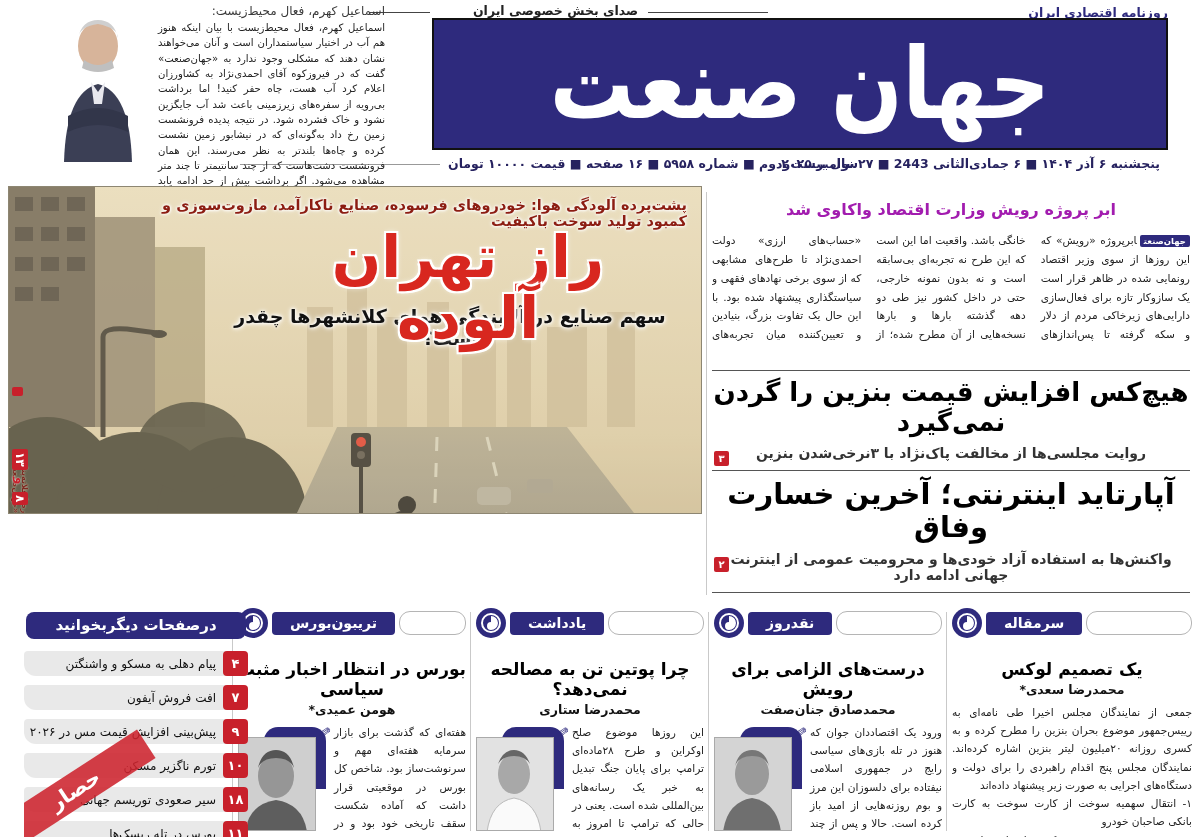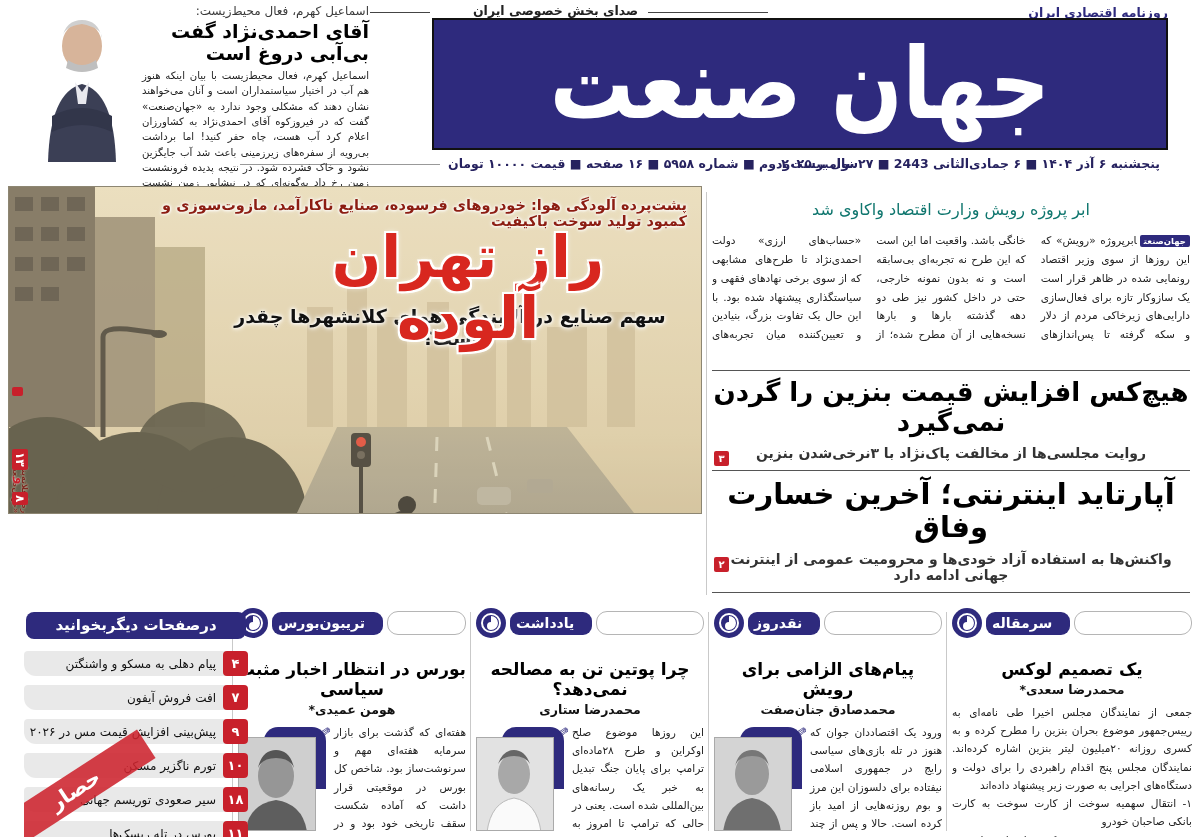--- a/index.html
+++ b/index.html
@@ -22,21 +22,21 @@
     background:#2e2a7d; border:2px solid #111; display:flex; align-items:center; justify-content:center;
   }
   #masthead-logo {
     color:#fff; font-weight:bold; font-size:84px; letter-spacing:-2px;
     transform:scaleY(1.18); line-height:1; white-space:nowrap;
   }
   #date-line { position:absolute; top:156px; right:40px; font-size:12.5px; font-weight:bold; color:#26225f; }
   #issue-line { position:absolute; top:156px; left:448px; font-size:12.5px; font-weight:bold; color:#26225f; }
 
   
-  #tl-article { position:absolute; top:0; left:0; width:375px; height:180px; }
+  #tl-article { position:absolute; top:0; left:16px; width:375px; height:180px; }
   #tl-photo { position:absolute; top:12px; left:28px; width:108px; height:150px; }
   #tl-text { position:absolute; top:4px; left:142px; right:6px; }
   .tl-kicker { font-size:12px; color:#3a3a3a; margin-bottom:2px; }
   .tl-head { font-size:19px; font-weight:bold; color:#000; margin-bottom:4px; }
   .tl-body { font-size:10.1px; line-height:1.52; text-align:justify; color:#222; }
   .pgbadge {
     display:inline-block; background:#c8202b; color:#fff; font-weight:bold;
     font-size:10px; min-width:15px; height:15px; line-height:15px; text-align:center;
     border-radius:2px; padding:0 2px; vertical-align:middle;
   }
@@ -73,21 +73,21 @@
   #mp-pages {
     position:absolute; bottom:6px; left:3px; writing-mode:vertical-rl;
     font-size:12px; font-weight:bold; color:#fff;
   }
   #mp-pages .chip { background:#c8202b; padding:3px 1px; border-radius:2px; display:inline-block; margin:2px 0; }
   #mp-pages .vav { color:#c8202b; text-shadow:0 0 2px #fff; padding:1px 0; }
 
   
   #rightcol { position:absolute; top:190px; right:10px; left:712px; }
   .lead-head { font-size:46px; font-weight:900; text-align:center; color:#000; line-height:1.08; letter-spacing:-1px; }
-  .lead-sub  { margin-top:10px; text-align:center; font-size:16px; font-weight:normal; color:#0f766e; }
+  .lead-sub  { margin-top:10px; text-align:center; font-size:16px; font-weight:bold; color:#a21caf; }
   .lead-body {
     margin-top:12px; column-count:3; column-gap:15px;
     font-size:10.6px; line-height:1.78; text-align:justify; color:#222;
     height:130px; overflow:hidden;
   }
   .src-tag {
     background:#2e2a7d; color:#fff; font-size:8.5px; font-weight:bold;
     padding:1px 4px; border-radius:2px; margin-left:3px;
   }
   .rule { border:none; border-top:1.5px solid #555; margin:9px 0 7px 0; }
@@ -99,21 +99,21 @@
   
   .vdiv { position:absolute; top:612px; bottom:6px; width:1px; background:#c9c9c9; }
   .botcol { position:absolute; top:608px; bottom:0; overflow:hidden; }
   .sec-head { direction:ltr; display:flex; align-items:center; height:30px; gap:4px; }
   .sec-circle {
     width:30px; height:30px; border-radius:50%; background:#2e2a7d; flex:0 0 30px;
     display:flex; align-items:center; justify-content:center;
   }
   .sec-pill {
     background:#2e2a7d; color:#fff; font-size:14px; font-weight:bold;
-    border-radius:9px; padding:3px 18px 4px 6px; white-space:nowrap;
+    border-radius:4px; padding:3px 18px 4px 18px; white-space:nowrap;
   }
   .sec-rest { flex:1; height:24px; border:1px solid #b5b5b5; border-radius:11px; background:#fff; }
   .col-title { margin-top:21px; text-align:center; font-size:17px; font-weight:900; color:#000; }
   .col-author { margin-top:3px; text-align:center; font-size:12.5px; font-weight:bold; color:#111; }
   .col-body { margin-top:6px; font-size:10.6px; line-height:1.72; text-align:justify; color:#222; }
   .col-body.preline { white-space:pre-line; }
   .author-photo { float:left; width:88px; height:104px; margin:4px 8px 2px 0; position:relative; }
   .author-photo .frame {
     position:absolute; top:0; right:0; width:62px; height:62px;
     background:#2e2a7d; border-radius:14px 14px 0 14px;
@@ -172,21 +172,20 @@
         <ellipse cx="54" cy="34" rx="20" ry="24" fill="#d7b49a"></ellipse>
         <path d="M34 26 Q38 8 54 8 Q70 8 74 26 Q74 16 54 12 Q36 14 34 26 Z" fill="#cfcfcf"></path>
         <path d="M40 48 Q54 58 68 48 L70 56 Q54 64 38 56 Z" fill="#bfbfbf"></path>
         <path d="M20 150 Q22 80 54 72 Q86 80 88 150 Z" fill="#3b3f55"></path>
         <path d="M47 70 L54 80 L61 70 L58 92 L50 92 Z" fill="#e8e8ee"></path>
         <path d="M24 104 Q54 88 84 104 L84 120 Q54 106 24 120 Z" fill="#32364a"></path>
       </svg>
     </div>
     <div id="tl-text">
       <div class="tl-kicker">اسماعیل کهرم، فعال محیط‌زیست:</div>
-      <div class="tl-head">آقای احمدی‌نژاد گفت بی‌آبی دروغ است</div>
       <div class="tl-body">اسماعیل کهرم، فعال محیط‌زیست با بیان اینکه هنوز هم آب در اختیار سیاستمداران است و آنان می‌خواهند نشان دهند که مشکلی وجود ندارد به «جهان‌صنعت» گفت که در فیروزکوه آقای احمدی‌نژاد به کشاورزان اعلام کرد آب هست، چاه حفر کنید! اما برداشت بی‌رویه از سفره‌های زیرزمینی باعث شد آب جایگزین نشود و خاک فشرده شود. در نتیجه پدیده فرونشست زمین رخ داد به‌گونه‌ای که در نیشابور زمین نشست کرده و چاه‌ها بلندتر به نظر می‌رسند. این همان فرونشست دشت‌هاست که از چند سانتیمتر تا چند متر مشاهده می‌شود. اگر برداشت بیش از حد ادامه یابد فروچاله‌ها شکل می‌گیرند. مانند فروچاله‌ای در کبودرآهنگ همدان با طول ۵۰ متر، عرض ۱۰متر و عمق ۴متر که حتی به جاذبه گردشگری تبدیل شده است.</div>
       <span class="pgbadge">۱۲</span>
     </div>
   </div>
 </div>
 
 <div id="mainphoto">
   <svg viewBox="0 0 694 412" width="694" height="412" preserveAspectRatio="none">
     <defs>
       <linearGradient id="sky" x1="0" y1="0" x2="0" y2="1">
@@ -335,21 +334,21 @@
   <div class="sec-head">
     <span class="sec-circle">
       <svg width="20" height="20" viewBox="0 0 20 20">
           <circle cx="10" cy="10" r="9" fill="none" stroke="#fff" stroke-width="2"></circle>
           <path d="M10 3 A7 7 0 0 1 10 17 A4 4 0 0 1 10 9" fill="#fff"></path>
         </svg>
     </span>
     <span class="sec-pill">نقدروز</span>
     <span class="sec-rest"></span>
   </div>
-  <div class="col-title">پیام‌های الزامی برای رویش</div>
+  <div class="col-title">درست‌های الزامی برای رویش</div>
   <div class="col-author">محمدصادق جنان‌صفت</div>
   <div class="col-body">
     <span class="author-photo">
       <span class="frame"></span>
         <span class="pen">✎</span>
       <span class="pic"><svg width="78" height="94" viewBox="0 0 78 94">
             <rect width="78" height="94" fill="#d4d4d4"></rect>
             <ellipse cx="39" cy="36" rx="17" ry="21" fill="#9a9a9a"></ellipse>
             <path d="M22 28 Q26 12 39 12 Q52 12 56 28 Q52 18 39 18 Q26 18 22 28Z" fill="#777"></path>
             <path d="M10 94 Q14 64 39 60 Q64 64 68 94Z" fill="#6f6f6f"></path>

